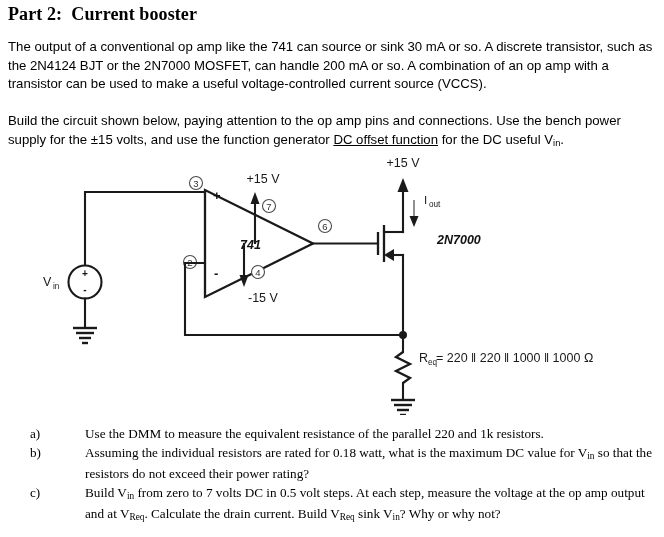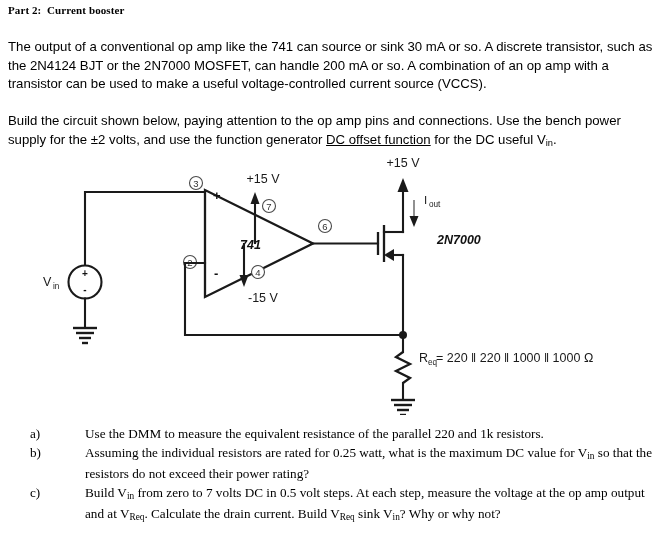--- a/index.html
+++ b/index.html
@@ -23,21 +23,21 @@
     background: #ffffff;
   }
 
   
   .doc-title {
     position: absolute;
     left: 8px;
     top: 4px;
     font-family: "Liberation Serif", serif;
     font-weight: bold;
-    font-size: 11px;
+    font-size: 18px;
     letter-spacing: 0.1px;
     white-space: pre;
   }
   .para {
     position: absolute;
     left: 8px;
     font-family: Liberation Sans, sans-serif;
     font-size: 13.2px;
     line-height: 18.6px;
     width: 650px;
@@ -139,21 +139,21 @@
 </style>
 </head>
 <body>
 
 <div id="page">
 
   <div class="doc-title">Part 2:  Current booster</div>
 
   <div class="para" id="para1">The output of a conventional op amp like the 741 can source or sink 30 mA or so. A discrete transistor, such as the 2N4124 BJT or the 2N7000 MOSFET, can handle 200 mA or so. A combination of an op amp with a transistor can be used to make a useful voltage-controlled current source (VCCS).</div>
 
-  <div class="para" id="para2"><span>Build the circuit shown below, paying attention to the op amp pins and connections. Use the bench power supply for the ±2 volts, and use the function generator </span><span class="u">DC offset function</span><span> for the DC useful V</span><span class="sub">in</span><span>.</span></div>
+  <div class="para" id="para2"><span>Build the circuit shown below, paying attention to the op amp pins and connections. Use the bench power supply for the ±15 volts, and use the function generator </span><span class="u">DC offset function</span><span> for the DC useful V</span><span class="sub">in</span><span>.</span></div>
 
   <div id="schematic">
     <svg width="664" height="265" viewBox="0 0 664 265" xmlns="http://www.w3.org/2000/svg">
 
       <path class="wire" d="M 85 116 L 85 42 L 205 42"></path>
 
       <circle class="src-circle" cx="85" cy="132" r="16.5"></circle>
       <text class="polarity-sm" x="85" y="127" text-anchor="middle">+</text>
       <text class="polarity-sm" x="85" y="143" text-anchor="middle">-</text>
 
@@ -241,21 +241,21 @@
 
   <div id="qlist">
 
     <div class="qrow">
       <div class="qmark">a)</div>
       <div class="qtext">Use the DMM to measure the equivalent resistance of the parallel 220 and 1k resistors.</div>
     </div>
 
     <div class="qrow">
       <div class="qmark">b)</div>
-      <div class="qtext"><span>Assuming the individual resistors are rated for 0.25 watt, what is the maximum DC value for V</span><span class="sub">in</span><span> so that the resistors do not exceed their power rating?</span></div>
+      <div class="qtext"><span>Assuming the individual resistors are rated for 0.18 watt, what is the maximum DC value for V</span><span class="sub">in</span><span> so that the resistors do not exceed their power rating?</span></div>
     </div>
 
     <div class="qrow">
       <div class="qmark">c)</div>
       <div class="qtext"><span>Build V</span><span class="sub">in</span><span> from zero to 7 volts DC in 0.5 volt steps.  At each step, measure the voltage at the op amp output and at V</span><span class="sub">Req</span><span>.  Calculate the drain current.  Build V</span><span class="sub">Req</span><span> sink V</span><span class="sub">in</span><span>?  Why or why not?</span></div>
     </div>
 
   </div>
 
 </div>

